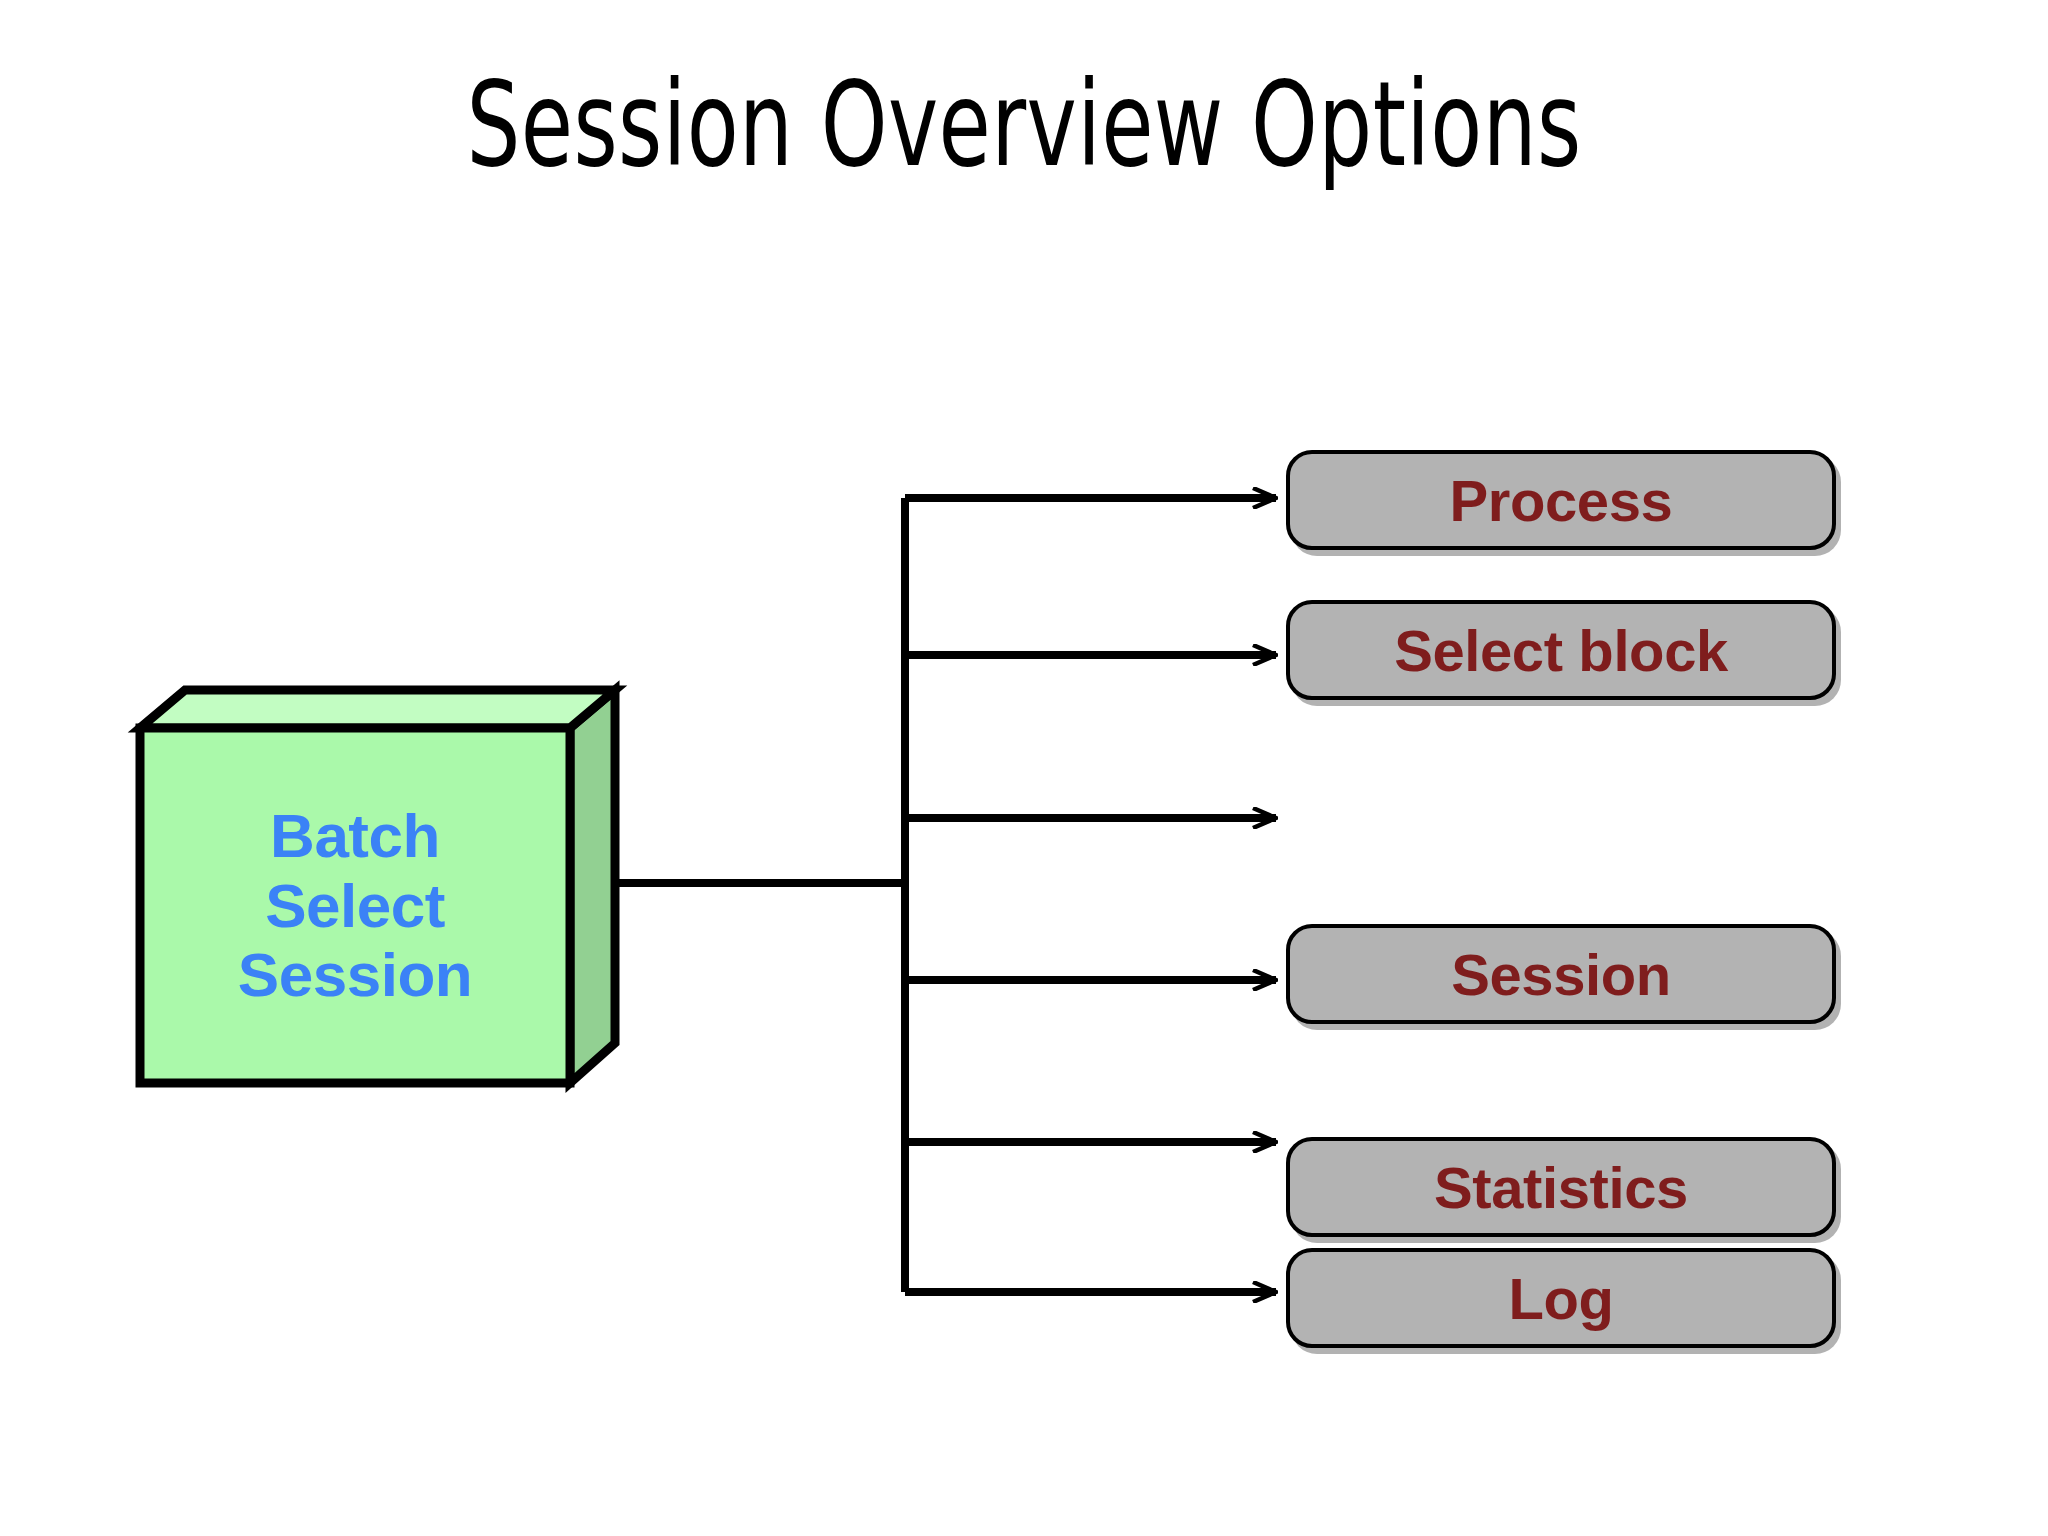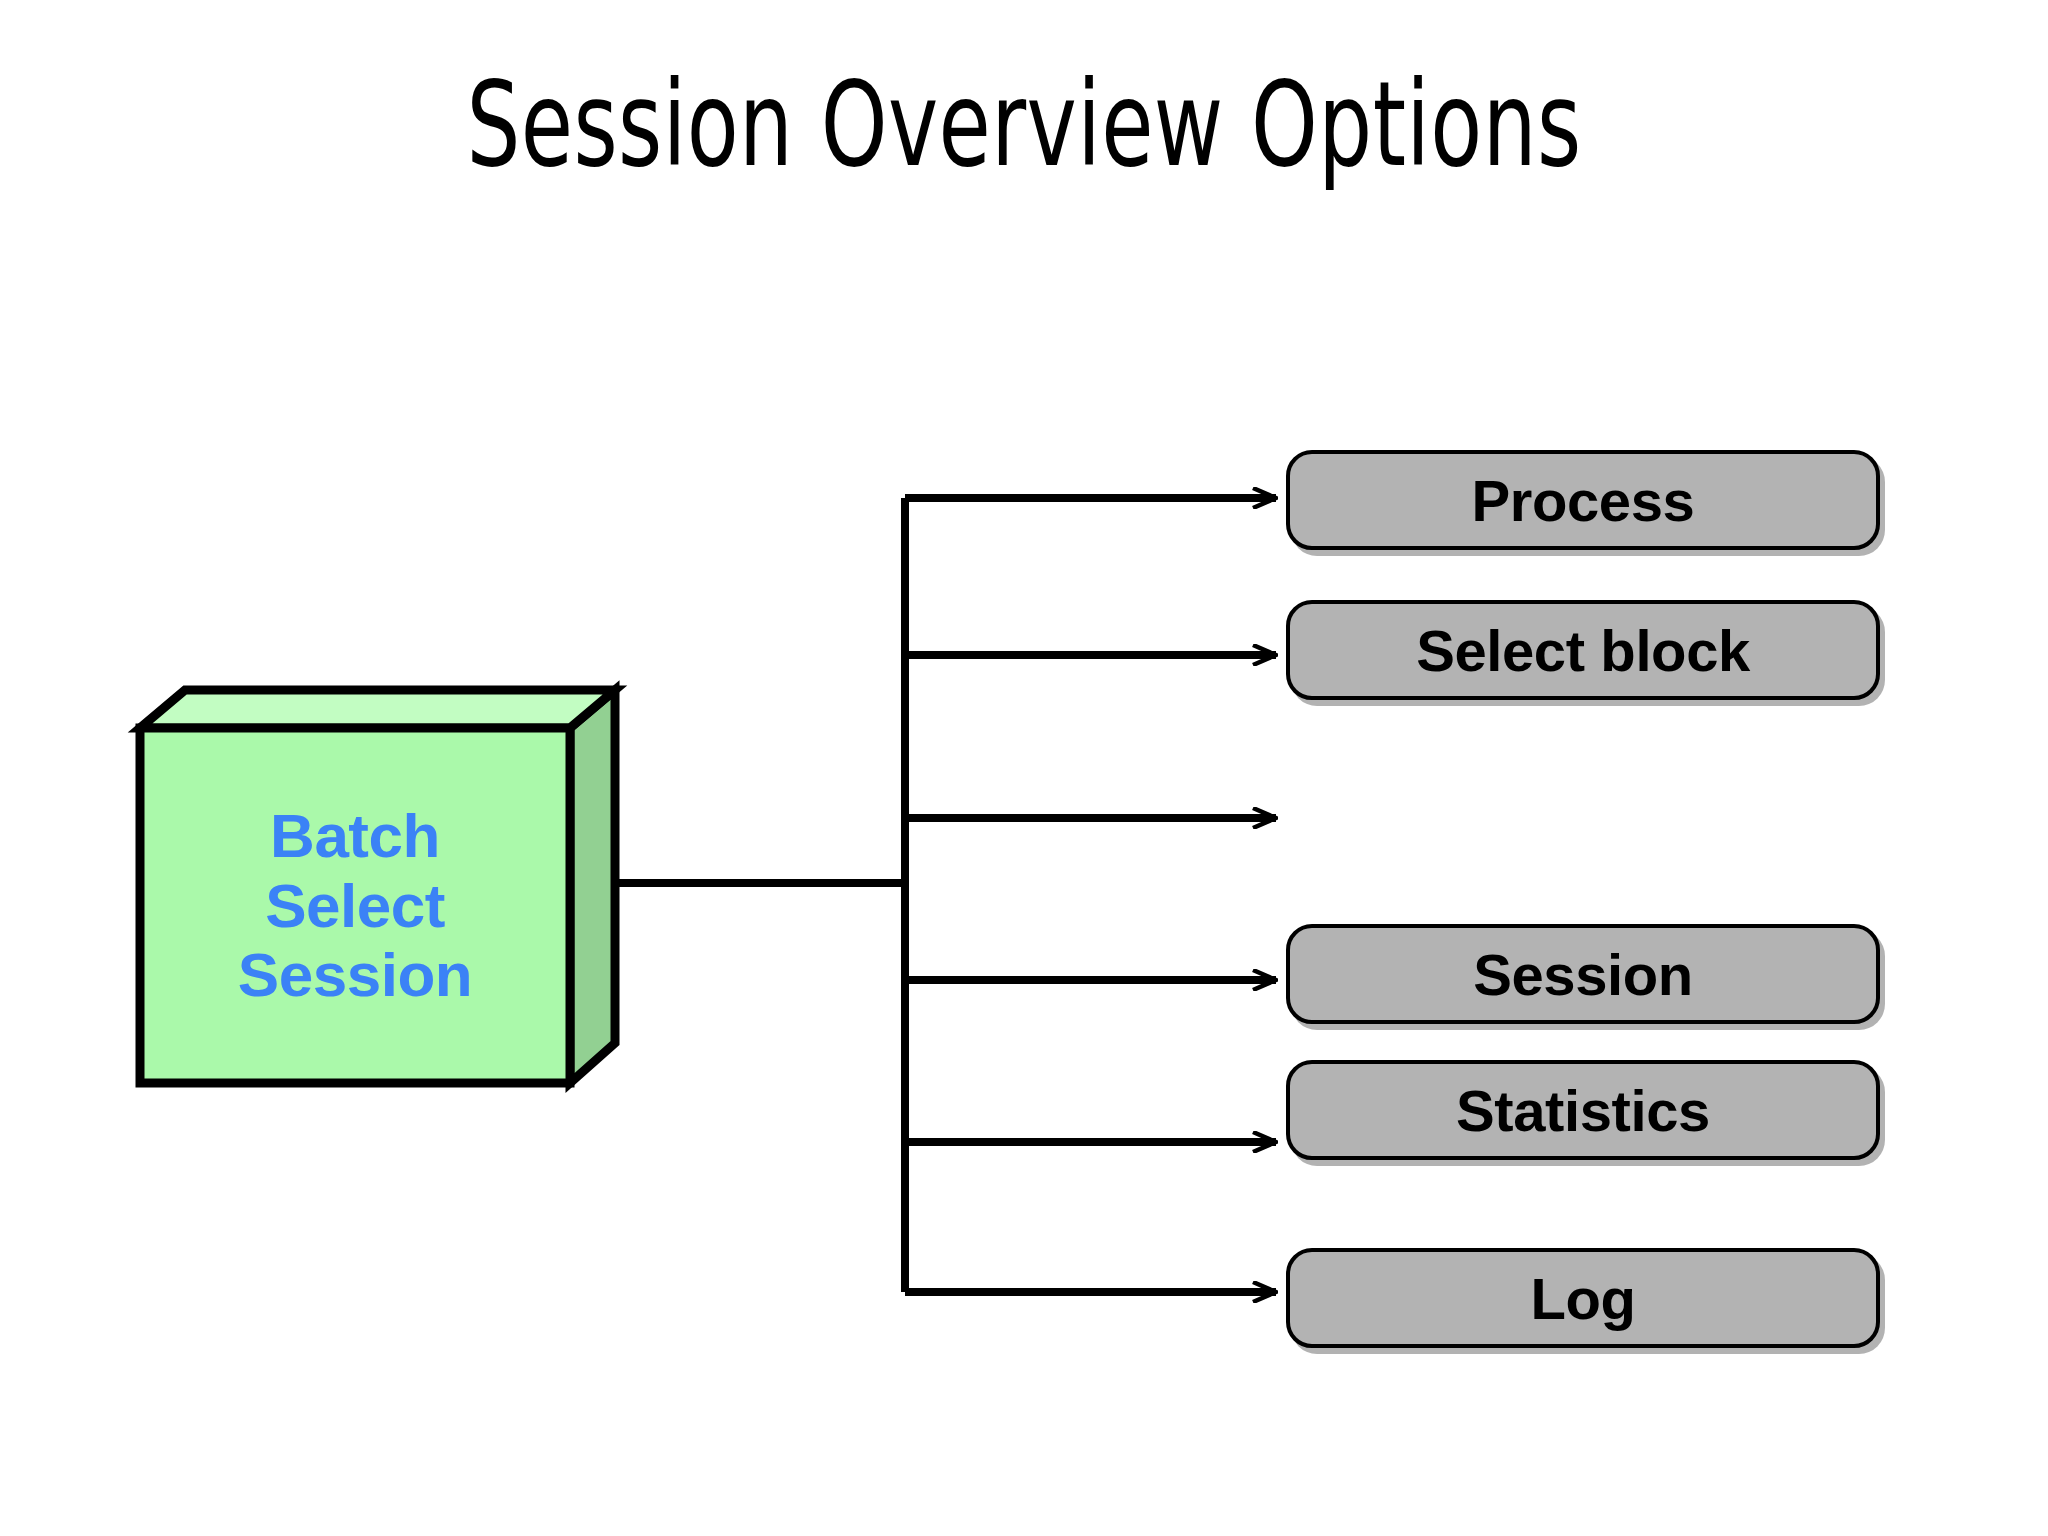--- a/index.html
+++ b/index.html
@@ -68,41 +68,41 @@
     line-height: 1.12;
     text-align: center;
     letter-spacing: -0.5px;
   }
   #cube-label .cube-line { display: block; }
 
   
   .option-button {
     position: absolute;
     left: 1286px;
-    width: 594px;
+    width: 550px;
     height: 100px;
     background: #b3b3b3;
     border: 4px solid #000000;
     border-radius: 26px;
     box-sizing: border-box;
     display: flex;
     align-items: center;
     justify-content: center;
     font-size: 58px;
     font-weight: 700;
-    color: #000000;
+    color: #7f1d1d;
     letter-spacing: -0.4px;
     box-shadow: 5px 6px 0 rgba(0,0,0,0.30);
   }
 
   .opt-0 { top: 450px; }
   .opt-1 { top: 600px; }
   .opt-2 { top: 762px; }
   .opt-3 { top: 924px; }
-  .opt-4 { top: 1060px; }
+  .opt-4 { top: 1137px; }
   .opt-5 { top: 1248px; }
 </style>
 </head>
 <body>
 
 <div id="slide">
 
   <div id="slide-title">Session Overview Options</div>
 
   <svg id="vector-layer" viewBox="0 0 2048 1536" width="2048" height="1536">

